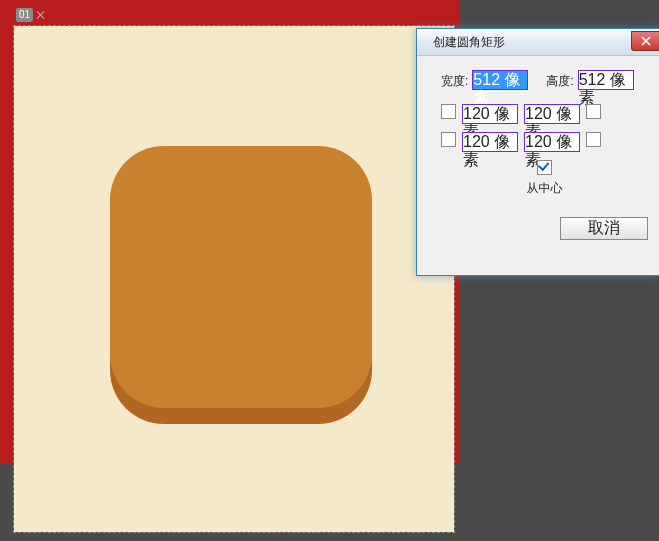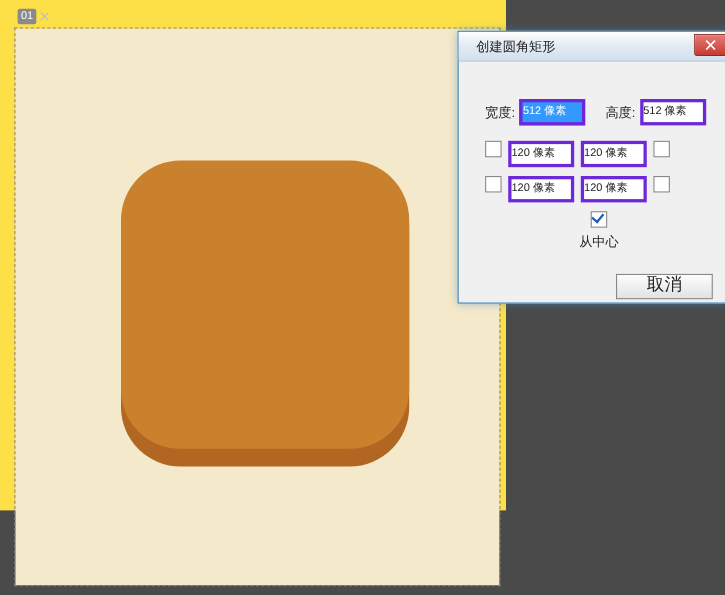--- a/index.html
+++ b/index.html
@@ -1,34 +1,34 @@
 <!DOCTYPE html>
 <html><head>
 <meta charset="utf-8">
 <style>
   html,body{margin:0;padding:0;width:659px;height:541px;background:#4a4a4a;font-family:"Microsoft YaHei",SimSun,Arial,sans-serif;font-size:12px;overflow:hidden;}
-  .workspace{position:absolute;left:0;top:0;width:460px;height:464px;background:#fde047;}
+  .workspace{position:absolute;left:0;top:0;width:460px;height:464px;background:#b91c1c;}
   .tab{position:absolute;left:16px;top:8px;display:flex;align-items:center;gap:2px;}
   .tab-badge{background:#8a8a8a;color:#fff;padding:0 3px;font-size:10px;line-height:14px;border-radius:2px;}
   .tab-close{width:12px;height:12px;position:relative;}
   .tab-close::before,.tab-close::after{content:"";position:absolute;left:5px;top:1px;width:1px;height:10px;background:#bbb;}
   .tab-close::before{transform:rotate(45deg);}
   .tab-close::after{transform:rotate(-45deg);}
   .canvas{position:absolute;left:14px;top:26px;width:440px;height:506px;background:#f4e9ca;outline:1px dashed #888;}
   .shape-shadow{position:absolute;left:96px;top:126px;width:262px;height:272px;background:#b16722;border-radius:54px;}
   .shape{position:absolute;left:96px;top:120px;width:262px;height:262px;background:#c9812e;border-radius:54px;}
   .dialog{position:absolute;left:416px;top:28px;width:243px;height:246px;background:#f0f0f0;border:1px solid #3a82b5;box-shadow:0 0 8px rgba(70,140,200,0.6);}
   .titlebar{background:linear-gradient(#fdfefe,#e4ecf4 45%,#d2dfec);border-bottom:1px solid #b0c4d8;height:26px;display:flex;align-items:center;padding:0 16px;position:relative;}
   .titlebar-text{color:#222;}
   .win-close{position:absolute;right:0;top:2px;width:28px;height:18px;background:linear-gradient(#e67a7a,#c83a2f);border:1px solid #8b2b24;border-right:none;border-radius:0 0 0 3px;display:flex;align-items:center;justify-content:center;}
   .win-close svg{width:10px;height:10px;}
   .dlg-body{padding:14px 12px 12px 24px;color:#222;}
-  .row{display:flex;align-items:center;margin-bottom:14px;margin-top:20px;}
+  .row{display:flex;align-items:flex-end;margin-bottom:14px;}
   .lbl{margin-right:4px;}
-  .txt{border:3px solid #6d28d9;background:#fff;height:18px;width:54px;padding:0 0;font-family:inherit;font-size:10px;line-height:18px;display:inline-block;}
+  .txt{border:1px solid #6d28d9;background:#fff;height:18px;width:54px;padding:0 0;font-family:inherit;font-size:16px;line-height:18px;display:inline-block;}
   .txt.sel{background:#3399ff;color:#fff;}
   .gap{width:18px;}
   .radius-label{margin:6px 0 10px 0;}
   .radius-grid{display:flex;align-items:flex-start;gap:6px;margin-bottom:8px;}
   .chk{width:13px;height:13px;border:1px solid #888;background:#fff;display:inline-flex;align-items:center;justify-content:center;position:relative;}
   .chk.checked::after{content:"";position:absolute;left:2px;top:-1px;width:5px;height:8px;border:solid #1a5fb4;border-width:0 2px 2px 0;transform:rotate(40deg);}
   .from-center{display:flex;align-items:center;gap:5px;flex-direction:column;}
   .buttons{display:flex;gap:8px;margin-top:20px;justify-content:flex-end;}
   .btn{min-width:86px;height:21px;border:1px solid #888;background:linear-gradient(#fdfdfd,#e2e2e2);font-family:inherit;font-size:16px;text-align:center;line-height:19px;cursor:default;}
   .btn.primary{outline:1px solid #2a7ad4;outline-offset:-2px;}

